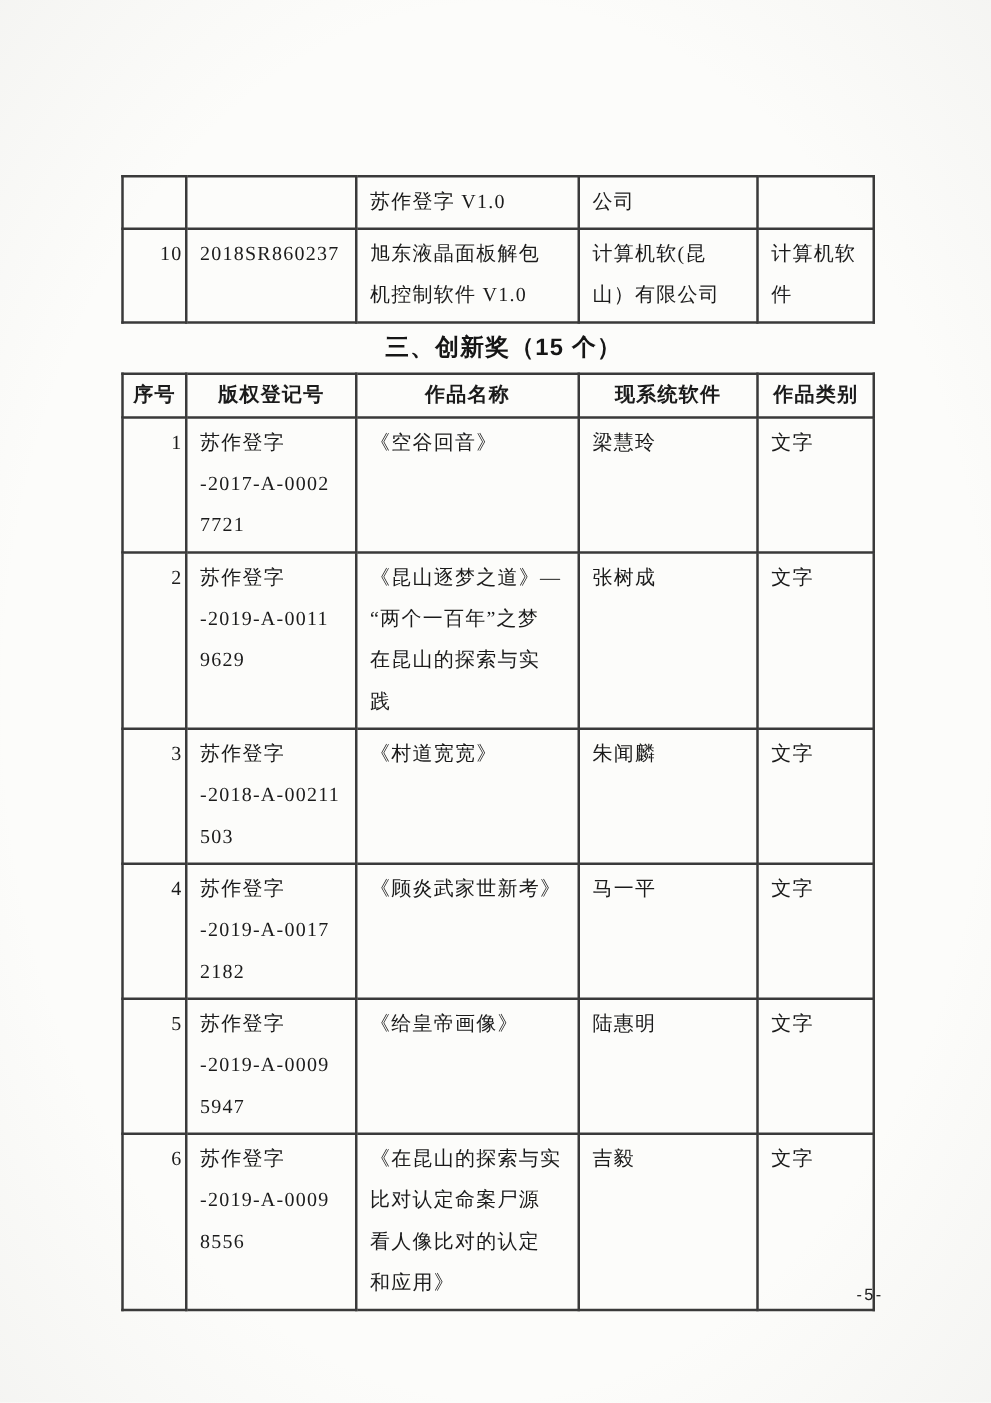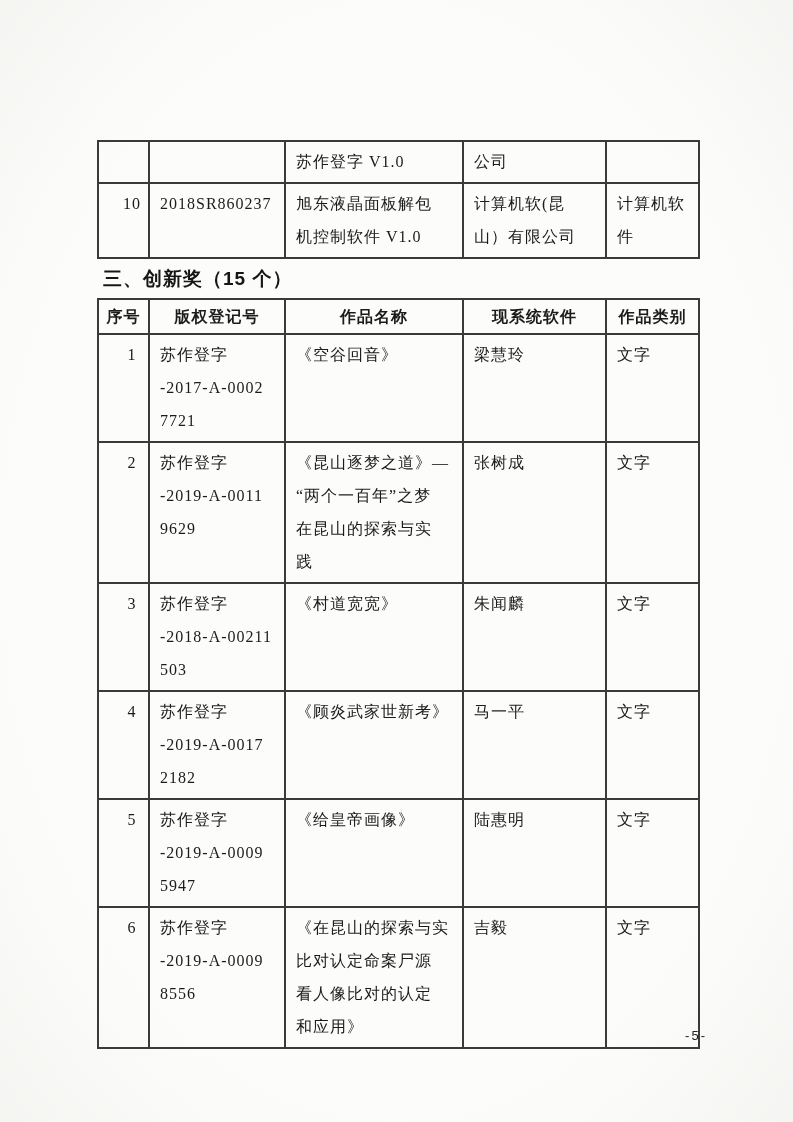--- a/index.html
+++ b/index.html
@@ -37,30 +37,31 @@
     text-align: left;
     overflow: hidden;
   }
   table.doc-table th {
     text-align: center;
     line-height: 27px;
     padding: 3px 2px;
     white-space: nowrap;
     font-weight: bold;
   }
-  table.doc-table td.c-idx { text-align: center; padding-left: 19px; padding-right: 2px; margin-left: 24px; }
+  table.doc-table td.c-idx { text-align: right; padding-left: 19px; padding-right: 2px; margin-left: 24px; }
 
   .section-heading {
     font-family: "Liberation Sans", sans-serif;
     font-weight: bold;
     font-size: 19px;
     color: #161616;
     letter-spacing: 1px;
     margin: 8px 0 7px 6px;
     line-height: 24px;
+    text-align: center;
   }
   .page-number {
     position: absolute;
     top: 1028px;
     right: 86px;
     font-size: 13px;
     letter-spacing: 2px;
     color: #222;
     font-family: "Liberation Sans", sans-serif;
   }

